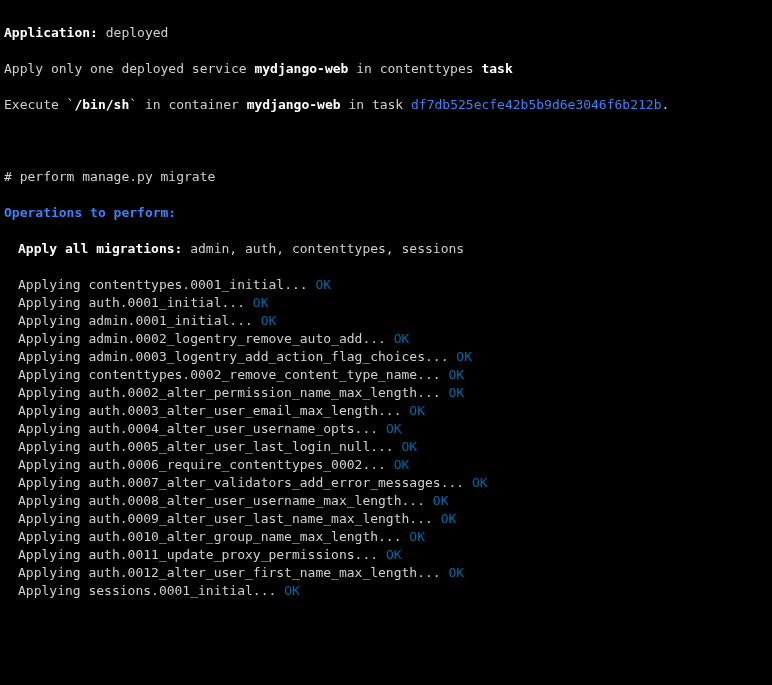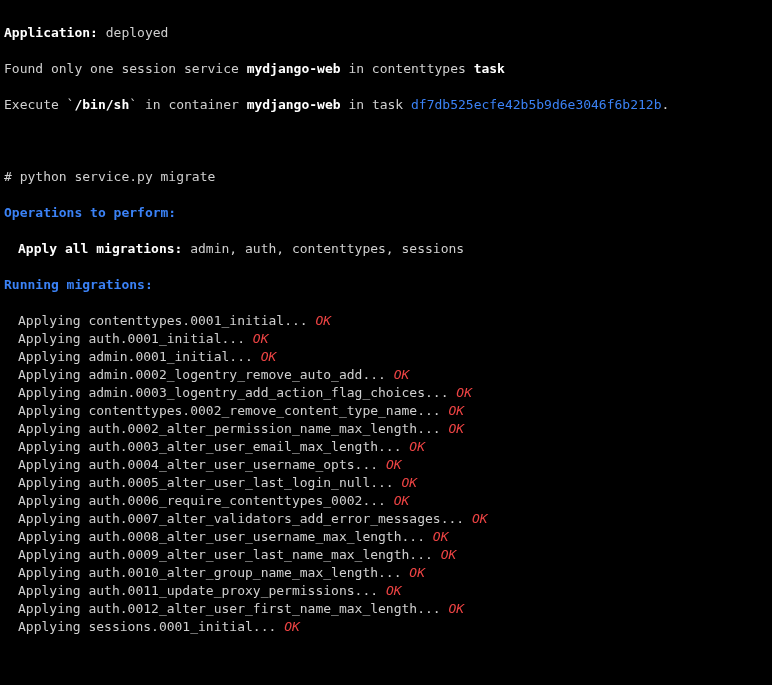--- a/index.html
+++ b/index.html
@@ -12,35 +12,34 @@
     line-height: 18px;
     width: 772px;
     height: 685px;
   }
   .term {
     padding: 6px 4px 4px 4px;
     white-space: pre;
   }
   .bold  { font-weight: bold; color: #ffffff; }
   .cyan  { color: #3b82f6; }
-  .green { color: #ef4444; font-style: italic; }
+  .green { color: #0369a1; }
   .indent  { padding-left: 14px; display: inline-block; }
 </style>
 </head>
 <body>
 
 <div class="term">
 <div><span class="bold">Application:</span> <span>deployed</span></div>
-<div><span>Found only one session service </span><span class="bold">mydjango-web</span><span> in contenttypes </span><span class="bold">task</span></div>
+<div><span>Apply only one deployed service </span><span class="bold">mydjango-web</span><span> in contenttypes </span><span class="bold">task</span></div>
 <div><span>Execute `</span><span class="bold">/bin/sh</span><span>` in container </span><span class="bold">mydjango-web</span><span> in task </span><span class="cyan">df7db525ecfe42b5b9d6e3046f6b212b</span><span>.</span></div>
 <div>&nbsp;</div>
-<div># python service.py migrate</div>
+<div># perform manage.py migrate</div>
 <div class="cyan bold">Operations to perform:</div>
 <div><span class="indent bold">Apply all migrations:</span><span> admin, auth, contenttypes, sessions</span></div>
-<div class="cyan bold">Running migrations:</div>
 <div id="migrations-container"><div><span class="indent">Applying </span><span>contenttypes.0001_initial</span><span>... </span><span class="green">OK</span></div><div><span class="indent">Applying </span><span>auth.0001_initial</span><span>... </span><span class="green">OK</span></div><div><span class="indent">Applying </span><span>admin.0001_initial</span><span>... </span><span class="green">OK</span></div><div><span class="indent">Applying </span><span>admin.0002_logentry_remove_auto_add</span><span>... </span><span class="green">OK</span></div><div><span class="indent">Applying </span><span>admin.0003_logentry_add_action_flag_choices</span><span>... </span><span class="green">OK</span></div><div><span class="indent">Applying </span><span>contenttypes.0002_remove_content_type_name</span><span>... </span><span class="green">OK</span></div><div><span class="indent">Applying </span><span>auth.0002_alter_permission_name_max_length</span><span>... </span><span class="green">OK</span></div><div><span class="indent">Applying </span><span>auth.0003_alter_user_email_max_length</span><span>... </span><span class="green">OK</span></div><div><span class="indent">Applying </span><span>auth.0004_alter_user_username_opts</span><span>... </span><span class="green">OK</span></div><div><span class="indent">Applying </span><span>auth.0005_alter_user_last_login_null</span><span>... </span><span class="green">OK</span></div><div><span class="indent">Applying </span><span>auth.0006_require_contenttypes_0002</span><span>... </span><span class="green">OK</span></div><div><span class="indent">Applying </span><span>auth.0007_alter_validators_add_error_messages</span><span>... </span><span class="green">OK</span></div><div><span class="indent">Applying </span><span>auth.0008_alter_user_username_max_length</span><span>... </span><span class="green">OK</span></div><div><span class="indent">Applying </span><span>auth.0009_alter_user_last_name_max_length</span><span>... </span><span class="green">OK</span></div><div><span class="indent">Applying </span><span>auth.0010_alter_group_name_max_length</span><span>... </span><span class="green">OK</span></div><div><span class="indent">Applying </span><span>auth.0011_update_proxy_permissions</span><span>... </span><span class="green">OK</span></div><div><span class="indent">Applying </span><span>auth.0012_alter_user_first_name_max_length</span><span>... </span><span class="green">OK</span></div><div><span class="indent">Applying </span><span>sessions.0001_initial</span><span>... </span><span class="green">OK</span></div></div>
 
 
 
 
 
 
 
 
 

